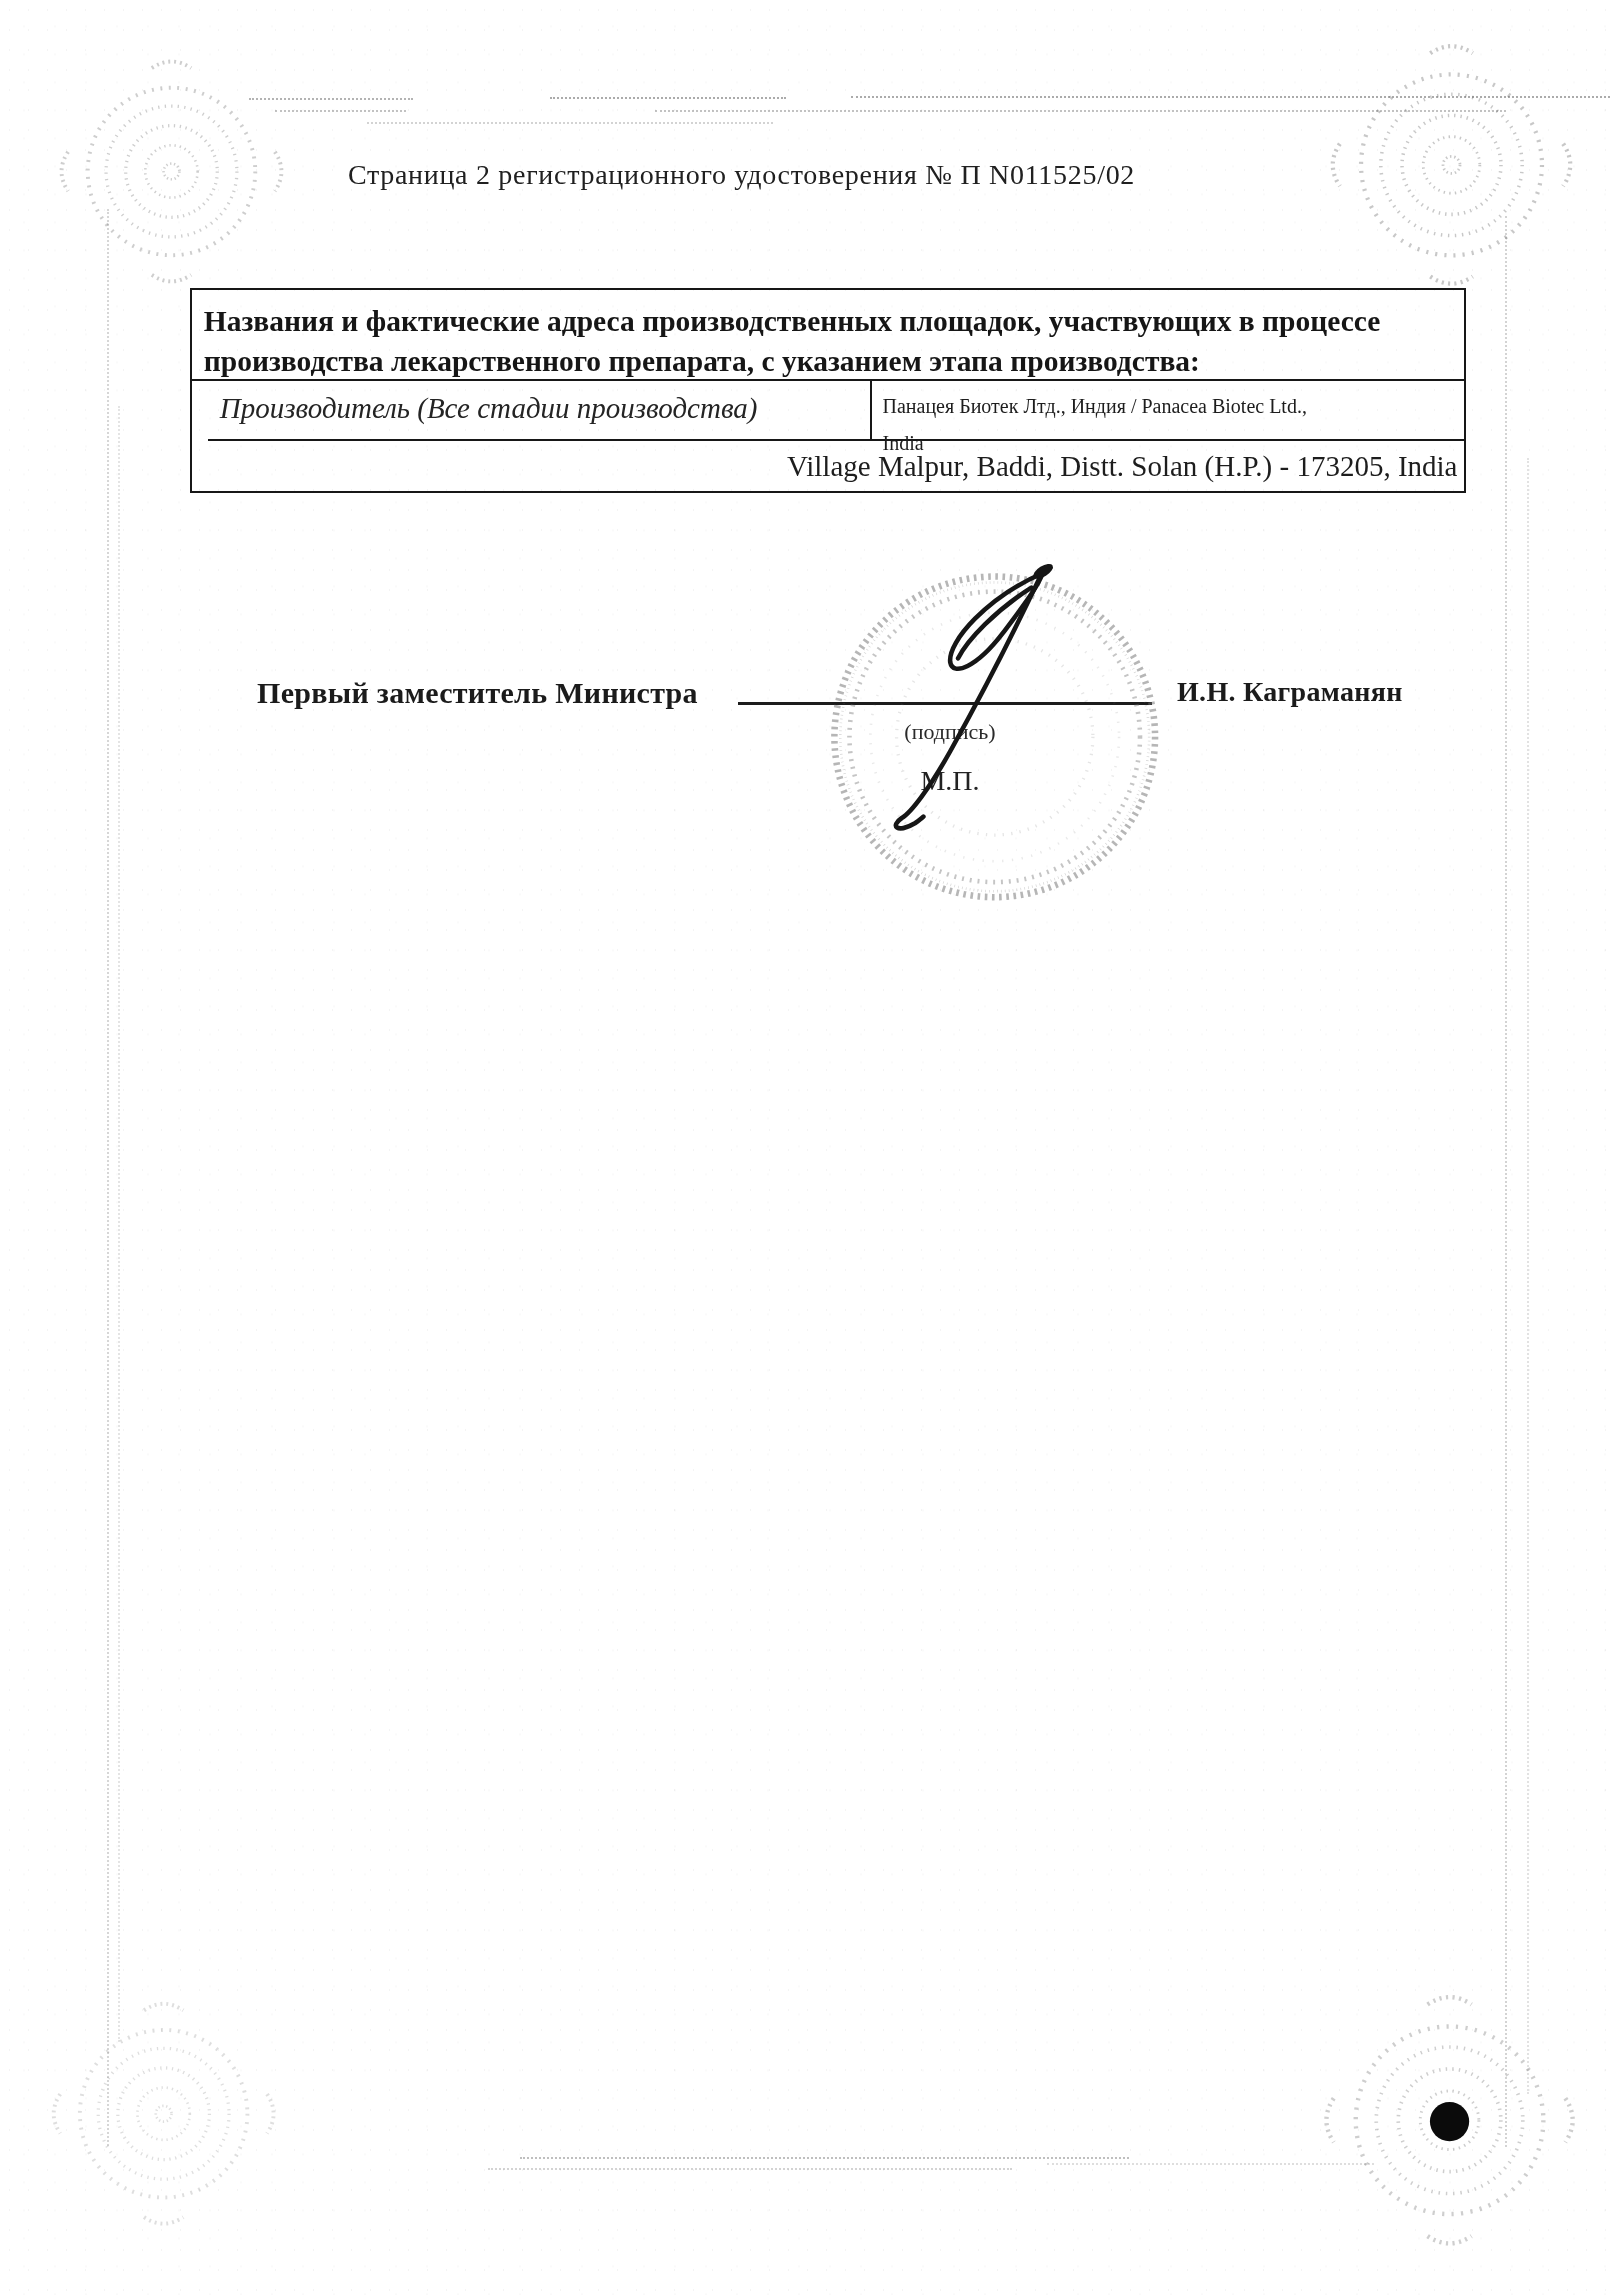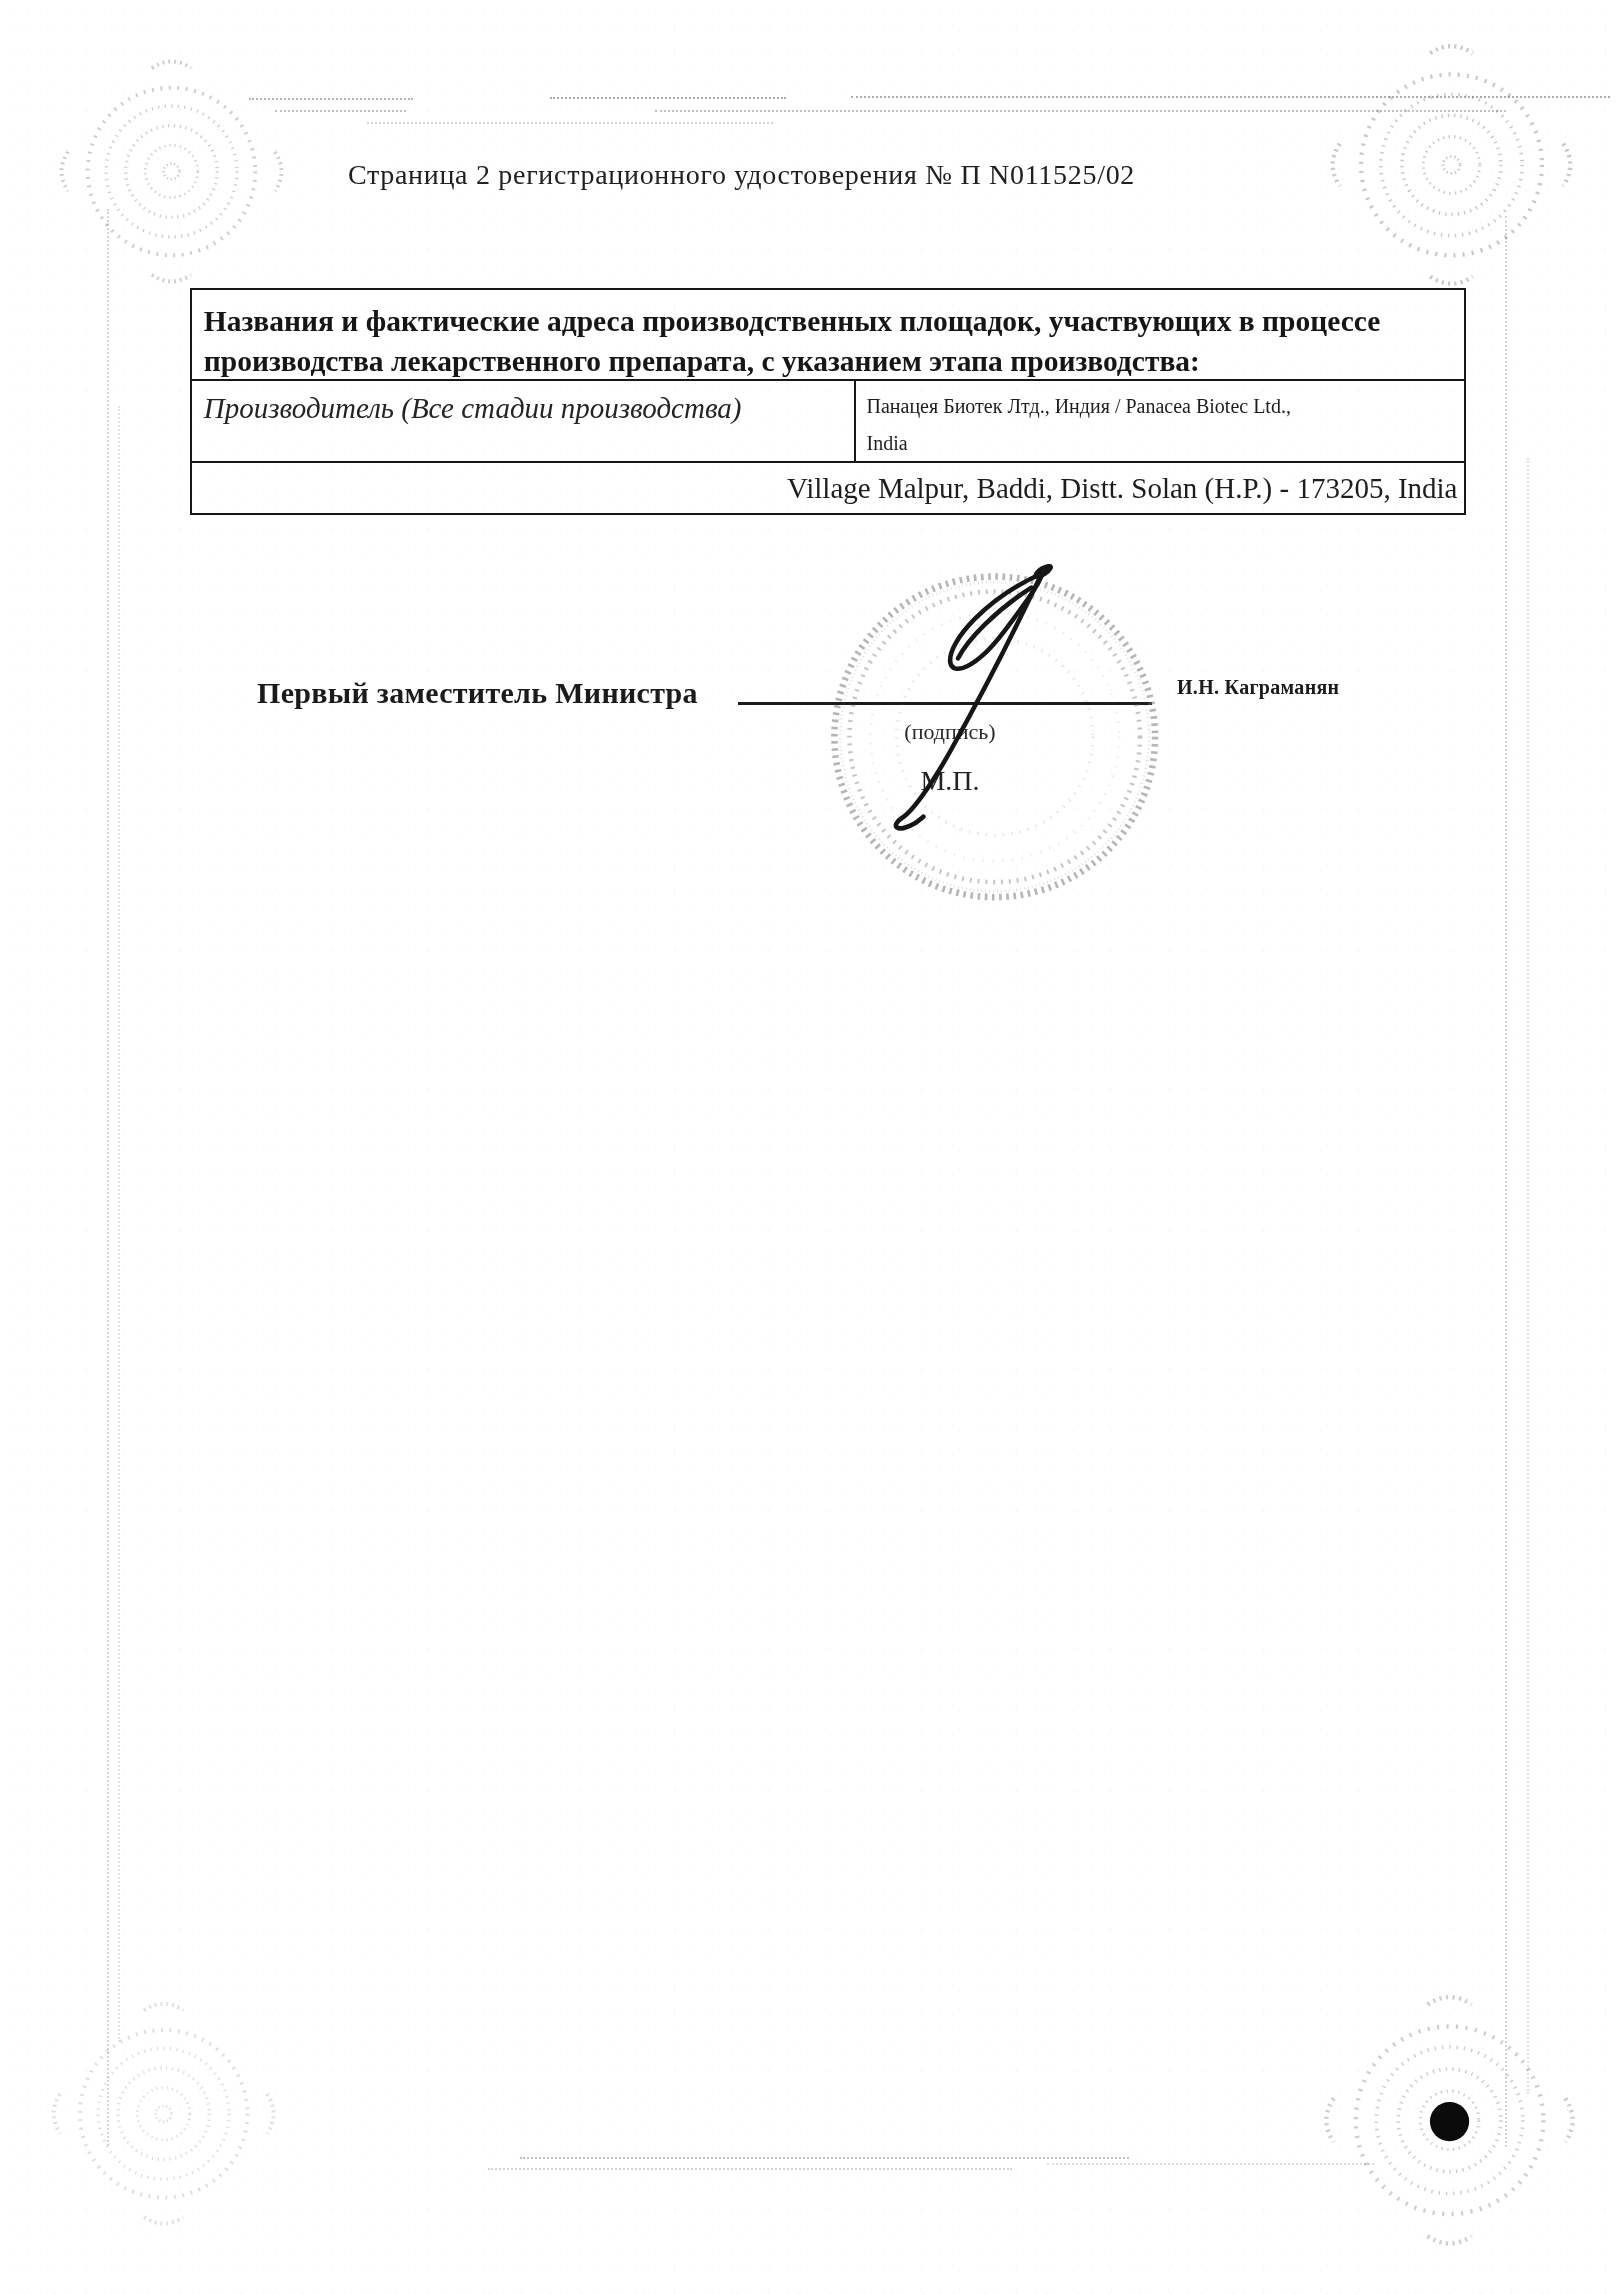--- a/index.html
+++ b/index.html
@@ -39,21 +39,21 @@
   .t-title {
     height: 91px; box-sizing: border-box;
     border-bottom: 2.6px solid #171717;
     padding: 10.5px 17px 0 11.8px;
     font-weight: bold;
     font-size: 29.5px;
     line-height: 40px;
     white-space: pre-line;
     color: #161616;
   }
-  .t-row2 { display: flex; height: 82px; box-sizing: border-box; border-bottom: 2.6px solid #171717; }
+  .t-row2 { display: flex; height: 60px; box-sizing: border-box; border-bottom: 2.6px solid #171717; margin-left: 16px; }
   .t-cell-left {
     width: 664px; box-sizing: border-box;
     border-right: 2.6px solid #171717;
     padding: 10.5px 6.5px 0 11.8px;
     font-style: italic;
     font-size: 29px;
     color: #242424;
   }
   .t-cell-right {
     flex: 1; box-sizing: border-box;
@@ -66,21 +66,21 @@
   .t-row3 {
     height: 50px; box-sizing: border-box;
     padding: 9.2px 6.5px 0 11.8px;
     font-size: 29px;
     color: #1d1d1d;
     text-align: right;
   }
 
   
   .sig-title { left: 257px; top: 676px; font-weight: bold; font-size: 30px; letter-spacing: 0.3px; }
-  .sig-name  { left: 1177px; top: 676px; font-weight: bold; font-size: 20px; letter-spacing: 0.3px; }
+  .sig-name  { left: 1177px; top: 676px; font-weight: bold; font-size: 28px; letter-spacing: 0.3px; }
   .sig-line  { left: 738px; top: 702px; width: 414px; height: 0; border-top: 3.3px solid #1c1c1c; }
   .sig-caption { left: 865px; top: 719px; width: 170px; text-align: center; font-size: 22px; color: #2a2a2a; }
   .seal-mark { left: 865px; top: 765px; width: 170px; text-align: center; font-size: 28px; color: #222; }
 
   
   .dots-h { border-top-style: dotted; border-top-color: #3a3a3a; height: 0; }
   .dots-v { border-left-style: dotted; border-left-color: #3a3a3a; width: 0; }
 
   svg.overlay { position: absolute; left: 0; top: 0; pointer-events: none; }
 </style>

